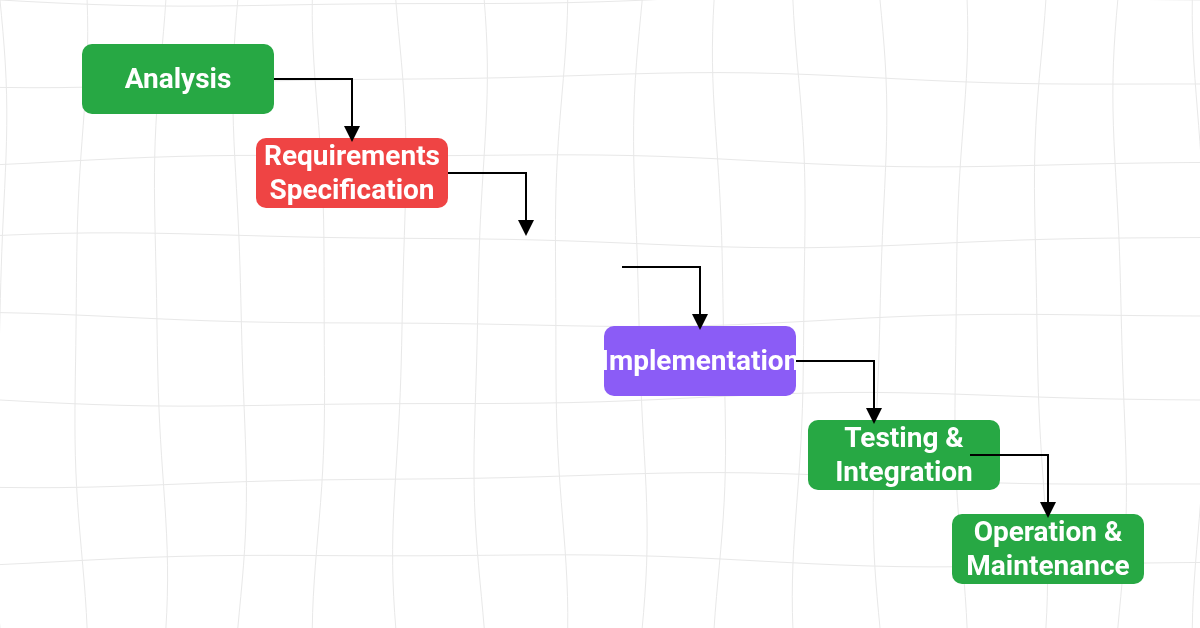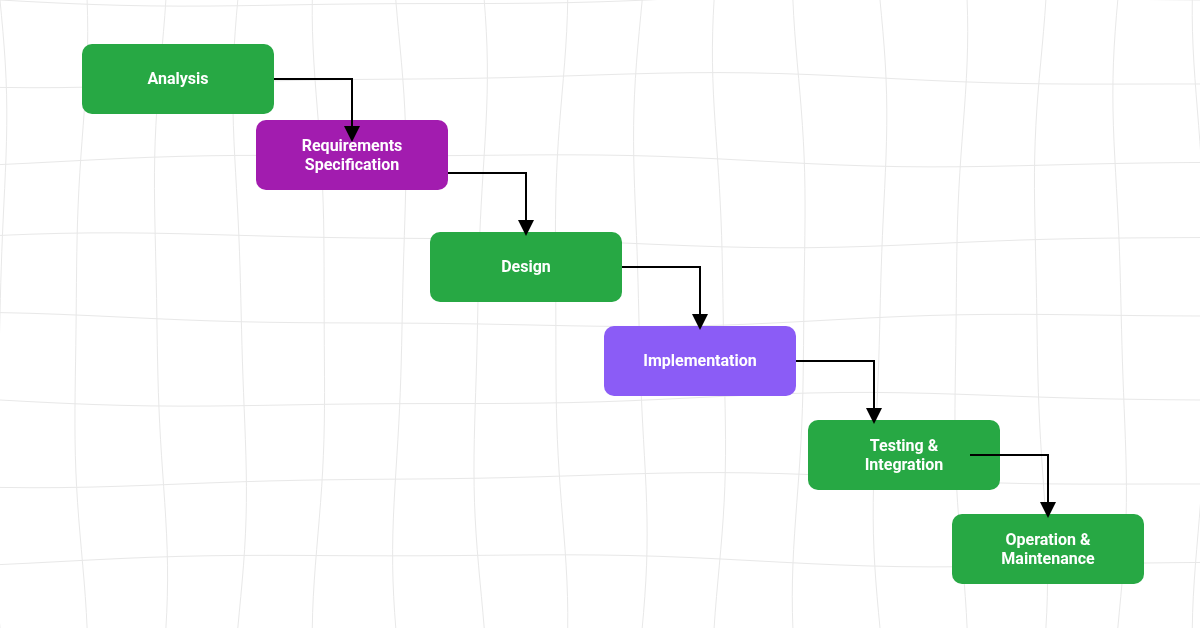--- a/index.html
+++ b/index.html
@@ -25,21 +25,21 @@
       z-index: 1;
     }
 
     .node {
       position: absolute;
       width: 192px;
       height: 70px;
       border-radius: 10px;
       color: #ffffff;
       font-weight: 700;
-      font-size: 16px;
+      font-size: 28px;
       line-height: 1.2;
       display: flex;
       align-items: center;
       justify-content: center;
       text-align: center;
       padding: 8px 12px;
       white-space: pre-line;
     }
 
     .arrows {
@@ -90,21 +90,20 @@
         </marker>
       </defs>
       <path d="M 274 79 L 352 79 L 352 138" stroke="#000000" stroke-width="2" fill="none" marker-end="url(#arrowhead)"></path>
       <path d="M 448 173 L 526 173 L 526 232" stroke="#000000" stroke-width="2" fill="none" marker-end="url(#arrowhead)"></path>
       <path d="M 622 267 L 700 267 L 700 326" stroke="#000000" stroke-width="2" fill="none" marker-end="url(#arrowhead)"></path>
       <path d="M 796 361 L 874 361 L 874 420" stroke="#000000" stroke-width="2" fill="none" marker-end="url(#arrowhead)"></path>
       <path d="M 970 455 L 1048 455 L 1048 514" stroke="#000000" stroke-width="2" fill="none" marker-end="url(#arrowhead)"></path>
     </svg>
 
 <div class="node" style="left: 82px; top: 44px; background: rgb(39, 168, 68);"><span>Analysis</span></div>
-    <div class="node" style="left: 256px; top: 120px; background: #a21caf;"><span>Requirements
+    <div class="node" style="left: 256px; top: 138px; background: #ef4444;"><span>Requirements
 Specification</span></div>
-    <div class="node" style="left: 430px; top: 232px; background: rgb(39, 168, 68);"><span>Design</span></div>
     <div class="node" style="left: 604px; top: 326px; background: #8b5cf6;"><span>Implementation</span></div>
     <div class="node" style="left: 778px; top: 420px; background: rgb(39, 168, 68); margin-left: 30px;"><span>Testing &amp;
 Integration</span></div>
     <div class="node" style="left: 952px; top: 514px; background: rgb(39, 168, 68);"><span>Operation &amp;
 Maintenance</span></div>
   </div>
 
 </body></html>

